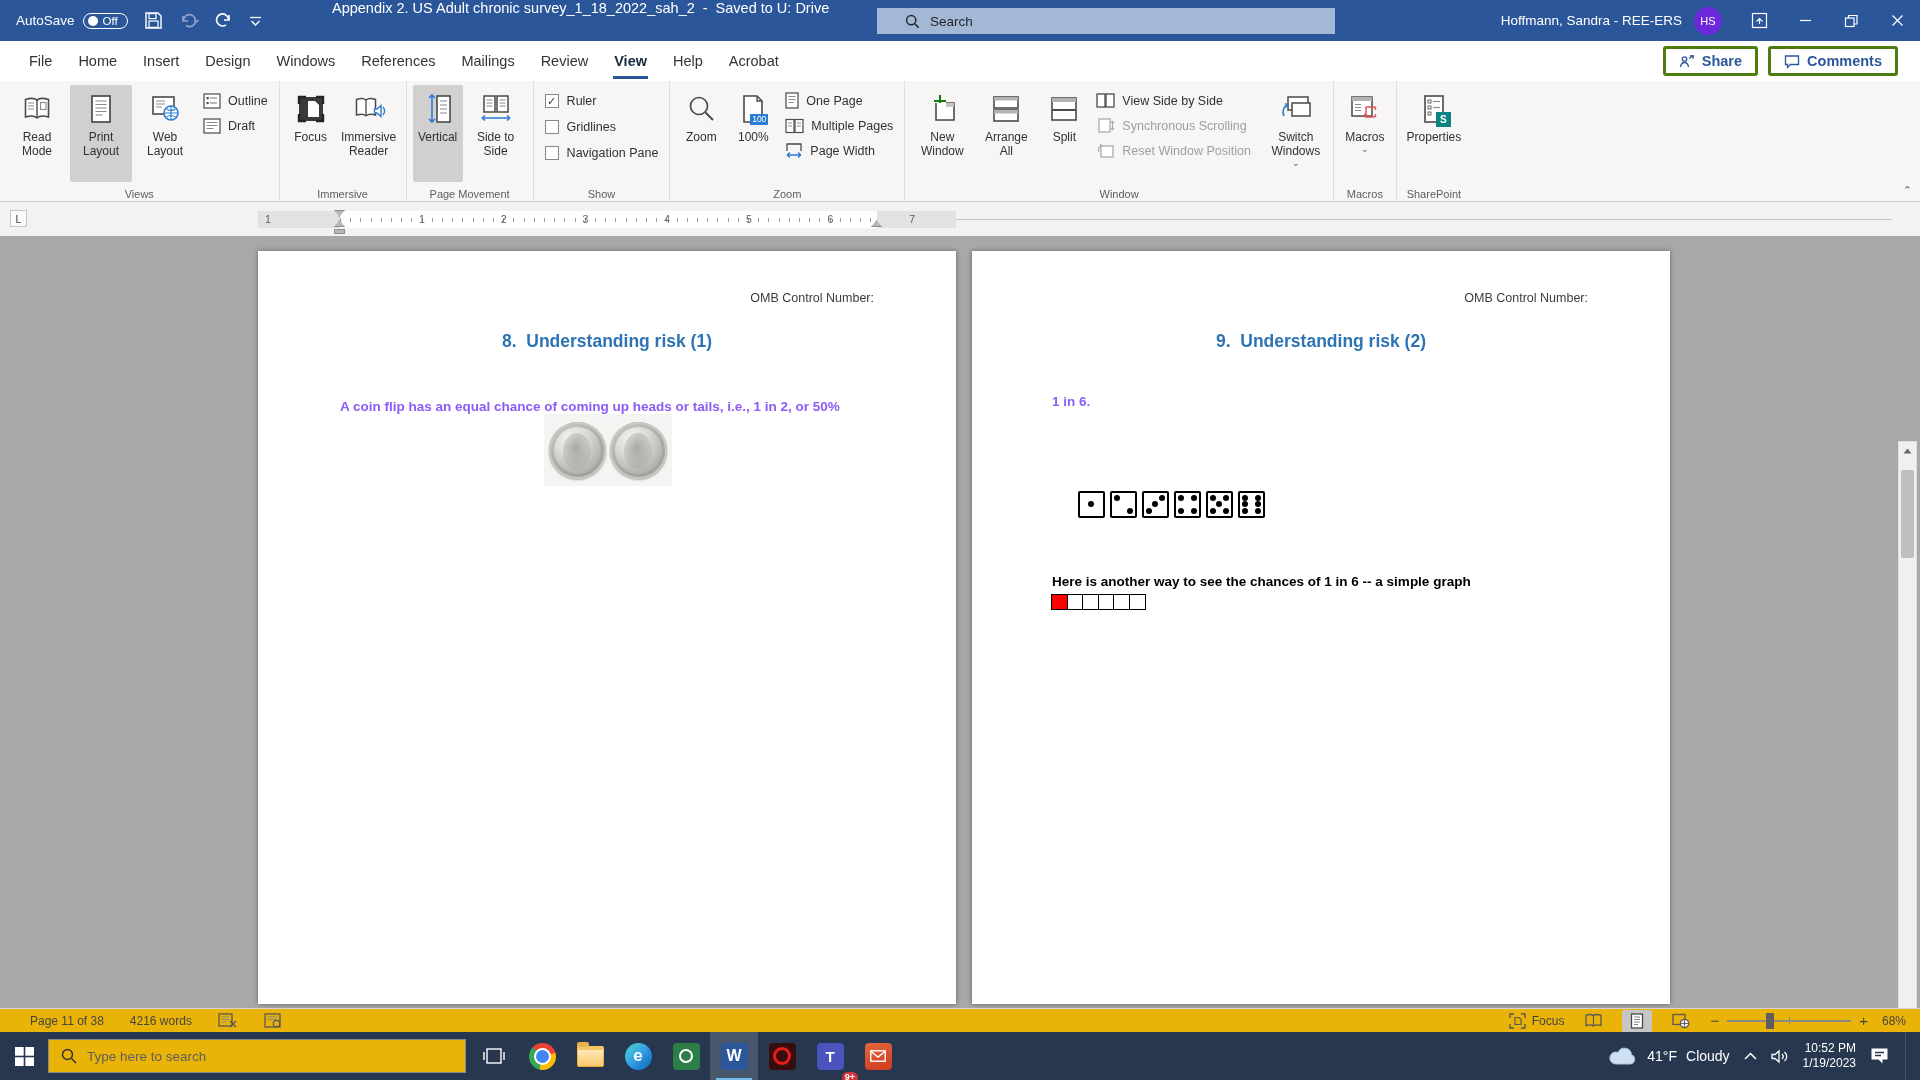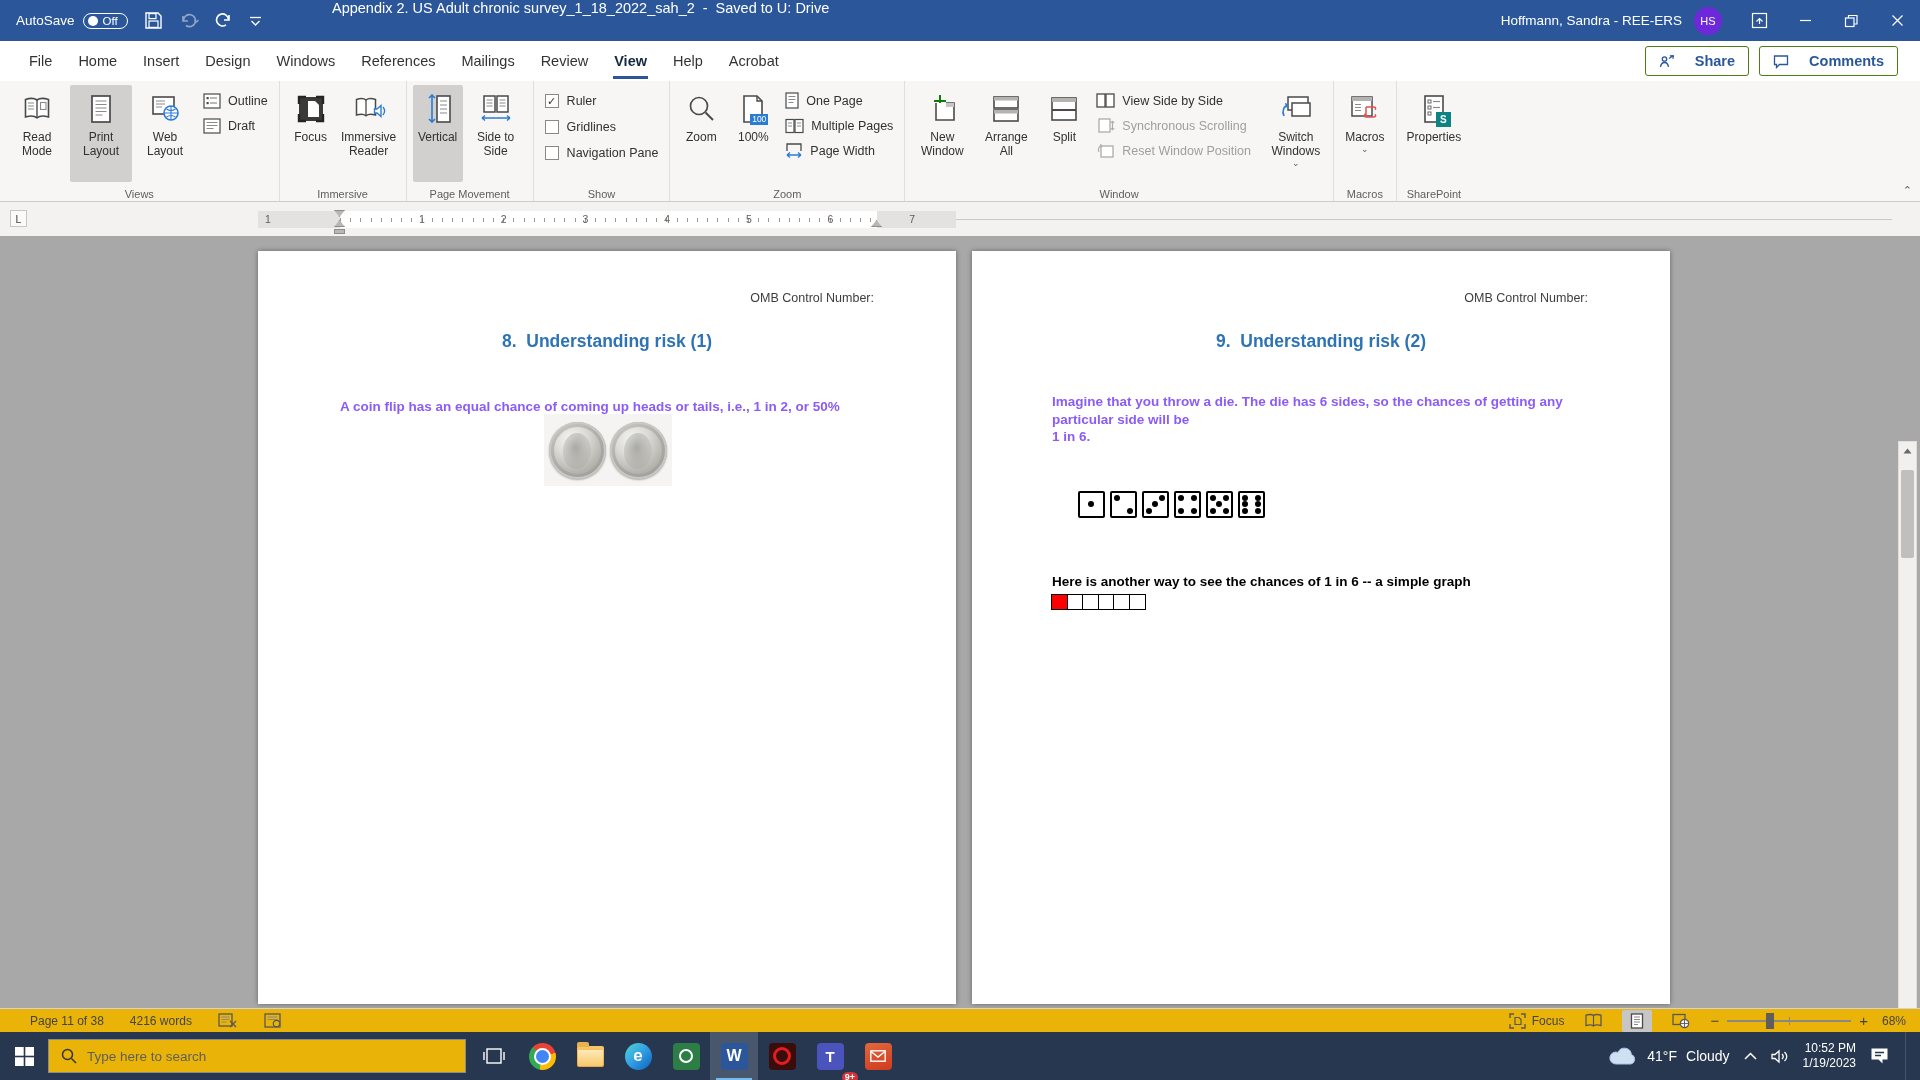--- a/index.html
+++ b/index.html
@@ -24,21 +24,21 @@
   .tb-avatar{width:28px;height:28px;border-radius:50%;background:#6d28d9;color:#fff;font-size:11px;display:flex;align-items:center;justify-content:center;margin-right:14px}
   .winbtn{width:46px;height:41px;display:flex;align-items:center;justify-content:center}
 
   
   .menurow{position:absolute;top:41px;left:0;right:0;height:40px;background:#fff;display:flex;align-items:center;padding-left:16px}
   .mtabs{display:flex;align-items:center;height:100%}
   .mtab{position:relative;height:100%;display:flex;align-items:center;padding:0 13px;font-size:14.5px;color:#333}
   .mtab.active{color:#16293f;font-weight:bold}
   .mtab.active::after{content:"";position:absolute;left:12px;right:12px;bottom:2px;height:3px;background:#2b579a}
   .mright{position:absolute;right:22px;top:5px;display:flex;gap:10px}
-  .pillbtn{display:flex;align-items:center;gap:20px;border:1px solid #4d7c0f;border-radius:3px;background:#fff;height:30px;padding:0 13px;font-size:14.5px;color:#2b579a;font-weight:bold}
+  .pillbtn{display:flex;align-items:center;gap:7px;border:3px solid #4d7c0f;border-radius:3px;background:#fff;height:30px;padding:0 13px;font-size:14.5px;color:#2b579a;font-weight:bold}
 
   
   .ribbon{position:absolute;top:81px;left:0;right:0;height:121px;background:#f7f6f5;border-bottom:1px solid #cfcdcb;display:flex}
   .rgroup{position:relative;height:100%;display:flex;align-items:flex-start;padding:3px 5px 18px 5px;border-right:1px solid #e1dfdd}
   .rg-label{position:absolute;bottom:1px;left:0;right:0;text-align:center;font-size:11px;color:#605e5c;white-space:nowrap}
   .bigbtn{display:flex;flex-direction:column;align-items:center;height:97px;min-width:50px;max-width:62px;padding:6px 4px 0;margin:1px 1px;border-radius:2px}
   .bigbtn.sel{background:#d2d0ce}
   .bigbtn .bicon{height:36px;display:flex;align-items:center;justify-content:center}
   .bigbtn .blabel{font-size:12px;line-height:14px;text-align:center;color:#323130;margin-top:3px;max-width:58px}
   .bigbtn .chev{font-size:9px;color:#605e5c;margin-top:1px;line-height:8px}
@@ -173,20 +173,29 @@
             <path d="M1 2.5h11" stroke="#fff" stroke-width="1.3"></path>
             <path d="M2.5 6 l4 4 4-4" fill="none" stroke="#fff" stroke-width="1.3"></path>
           </svg>
       </span>
     </div>
     <div class="doc-title">
       <span>Appendix 2. US Adult chronic survey_1_18_2022_sah_2</span>
       <span class="sep">-</span>
       <span>Saved to U: Drive</span>
     </div>
+    <div class="tb-search">
+      <span>
+        <svg width="15" height="15" viewBox="0 0 15 15">
+            <circle cx="6.2" cy="6.2" r="4.6" fill="none" stroke="#22252a" stroke-width="1.5"></circle>
+            <path d="M9.8 9.8 L13.6 13.6" stroke="#22252a" stroke-width="1.5"></path>
+          </svg>
+      </span>
+      <input type="text" placeholder="Search" style="">
+    </div>
     <div class="tb-right">
       <span class="tb-user">Hoffmann, Sandra - REE-ERS</span>
       <span class="tb-avatar">HS</span>
       <span class="winbtn">
         <svg width="17" height="17" viewBox="0 0 17 17">
             <rect x="1.5" y="1.5" width="14" height="14" fill="none" stroke="#fff" stroke-width="1.2"></rect>
             <path d="M5.5 9.5 L8.5 6.5 L11.5 9.5" fill="none" stroke="#fff" stroke-width="1.2"></path>
             <path d="M8.5 6.8 V12" stroke="#fff" stroke-width="1.2"></path>
           </svg>
       </span>
@@ -583,21 +592,20 @@
       <div class="coins">
         <div class="coin"></div>
         <div class="coin"></div>
       </div>
     </div>
 
     <div class="page p2">
       <div class="omb">OMB Control Number:</div>
       <div class="phead">9.  Understanding risk (2)</div>
       <div class="pbody">
-        <div>Imagine that you throw a die.  The die has 6 sides, so the chances of getting any particular side will be</div>
         <div>1 in 6.</div>
       </div>
       <div class="dicerow" id="dice-row">
           <div class="die">
             <span class="pipcell"></span>
             <span class="pipcell"></span>
             <span class="pipcell"></span>
             <span class="pipcell"></span>
             <span class="pipcell">
               <span class="pip"></span>

